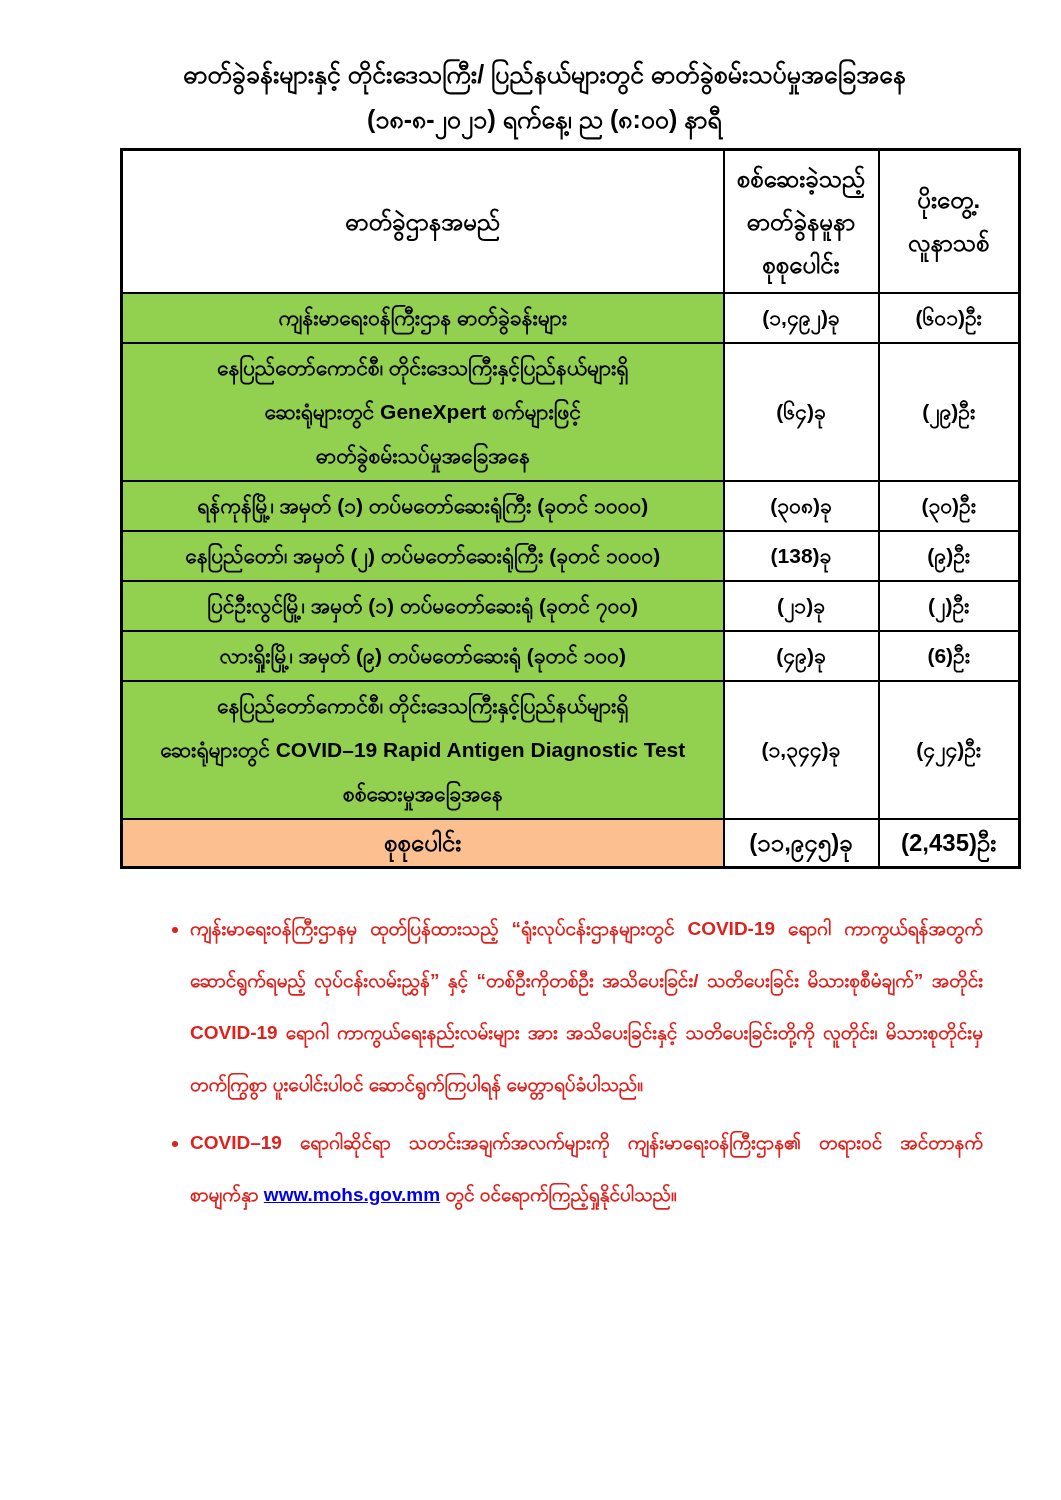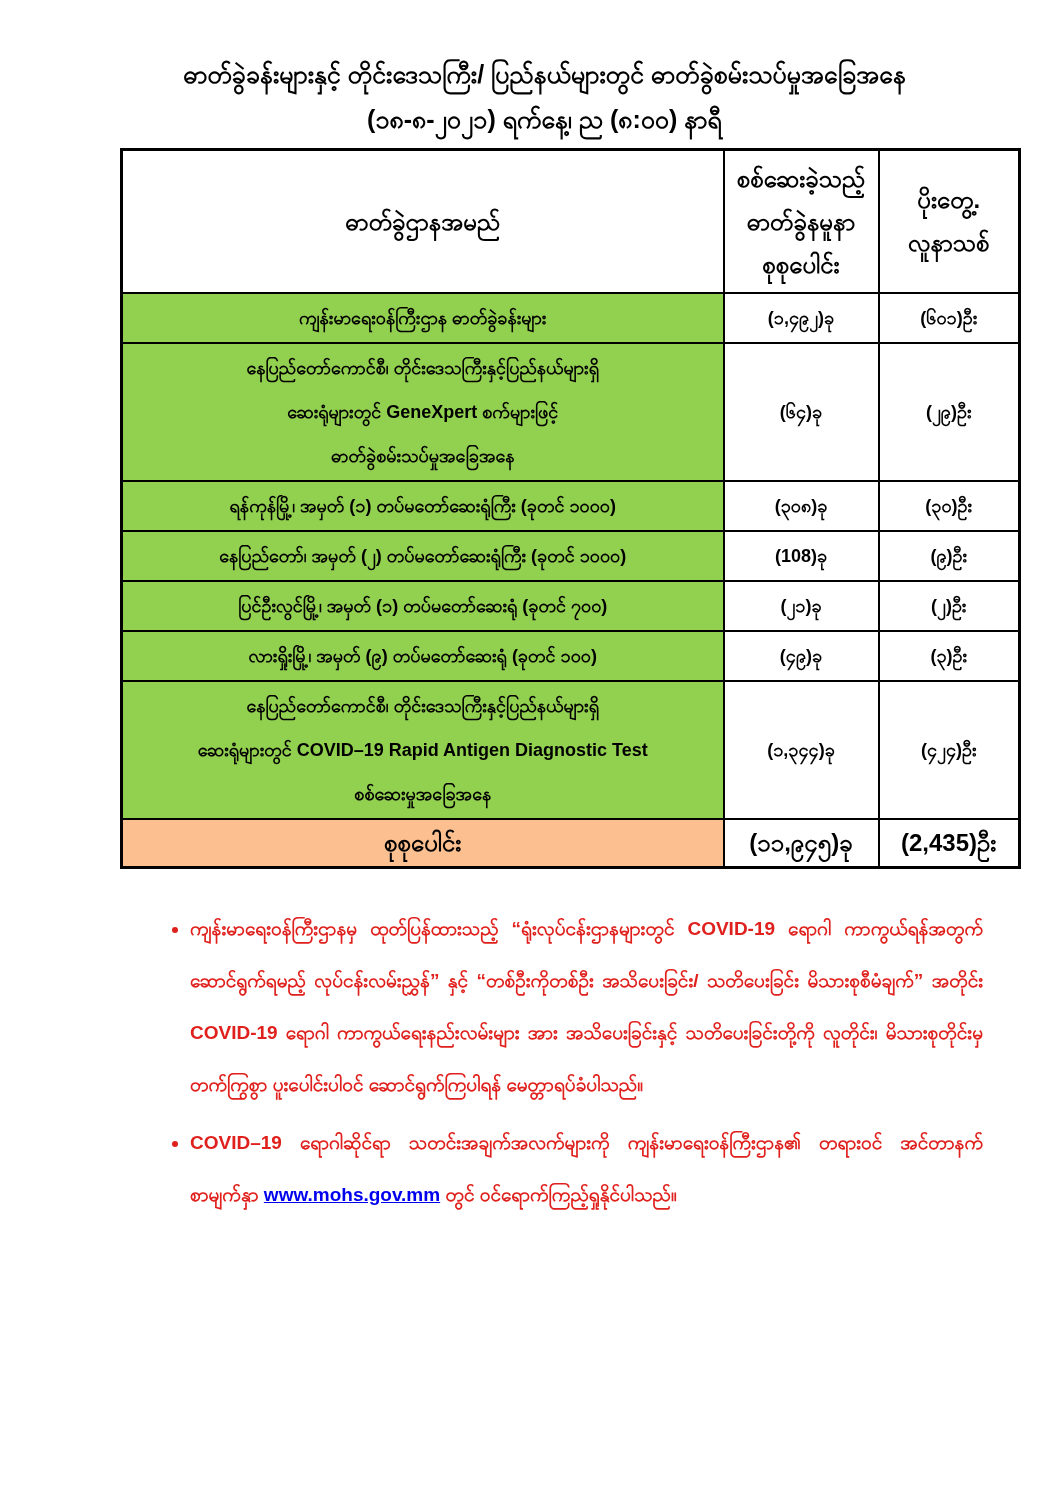--- a/index.html
+++ b/index.html
@@ -30,21 +30,21 @@
     text-align:center; vertical-align:middle;
     font-weight:bold; color:#000;
     padding:2px 8px;
     white-space:pre-line;
     overflow:hidden;
   }
   thead tr{ height:143px; }
   thead th{ font-size:24px; line-height:43px; }
   tbody tr{ height:44px; }
   tbody tr.tall{ height:136px; }
-  tbody td{ font-size:18px; line-height:44px; }
+  tbody td{ font-size:21px; line-height:44px; }
   tbody td.cell-name{ background:var(--green); }
   tfoot tr{ height:46px; }
   tfoot td{ font-size:24px; line-height:42px; }
   tfoot td.cell-name{ background:var(--orange); }
   ul.notes{
     margin:34px 0 0 160px; width:823px; padding-left:30px;
     list-style:disc outside;
   }
   ul.notes li{
     color:var(--red); font-weight:bold; font-size:19px; line-height:52px;
@@ -89,32 +89,32 @@
     <td class="cell-num">(၆၄)ခု</td>
     <td class="cell-num">(၂၉)ဦး</td>
   </tr>
       <tr class="data-row">
     <td class="cell-name">ရန်ကုန်မြို့၊ အမှတ် (၁) တပ်မတော်ဆေးရုံကြီး (ခုတင် ၁၀၀၀)</td>
     <td class="cell-num">(၃၀၈)ခု</td>
     <td class="cell-num">(၃၀)ဦး</td>
   </tr>
       <tr class="data-row">
     <td class="cell-name">နေပြည်တော်၊ အမှတ် (၂) တပ်မတော်ဆေးရုံကြီး (ခုတင် ၁၀၀၀)</td>
-    <td class="cell-num">(108)ခု</td>
+    <td class="cell-num">(138)ခု</td>
     <td class="cell-num">(၉)ဦး</td>
   </tr>
       <tr class="data-row">
     <td class="cell-name">ပြင်ဦးလွင်မြို့၊ အမှတ် (၁) တပ်မတော်ဆေးရုံ (ခုတင် ၇၀၀)</td>
     <td class="cell-num">(၂၁)ခု</td>
     <td class="cell-num">(၂)ဦး</td>
   </tr>
       <tr class="data-row">
     <td class="cell-name">လားရှိုးမြို့၊ အမှတ် (၉) တပ်မတော်ဆေးရုံ (ခုတင် ၁၀၀)</td>
     <td class="cell-num">(၄၉)ခု</td>
-    <td class="cell-num">(၃)ဦး</td>
+    <td class="cell-num">(6)ဦး</td>
   </tr>
       <tr class="data-row tall">
     <td class="cell-name">နေပြည်တော်ကောင်စီ၊ တိုင်းဒေသကြီးနှင့်ပြည်နယ်များရှိ
 ဆေးရုံများတွင် COVID–19 Rapid Antigen Diagnostic Test
 စစ်ဆေးမှုအခြေအနေ</td>
     <td class="cell-num">(၁,၃၄၄)ခု</td>
     <td class="cell-num">(၄၂၄)ဦး</td>
   </tr>
     </tbody>
   <tfoot>

